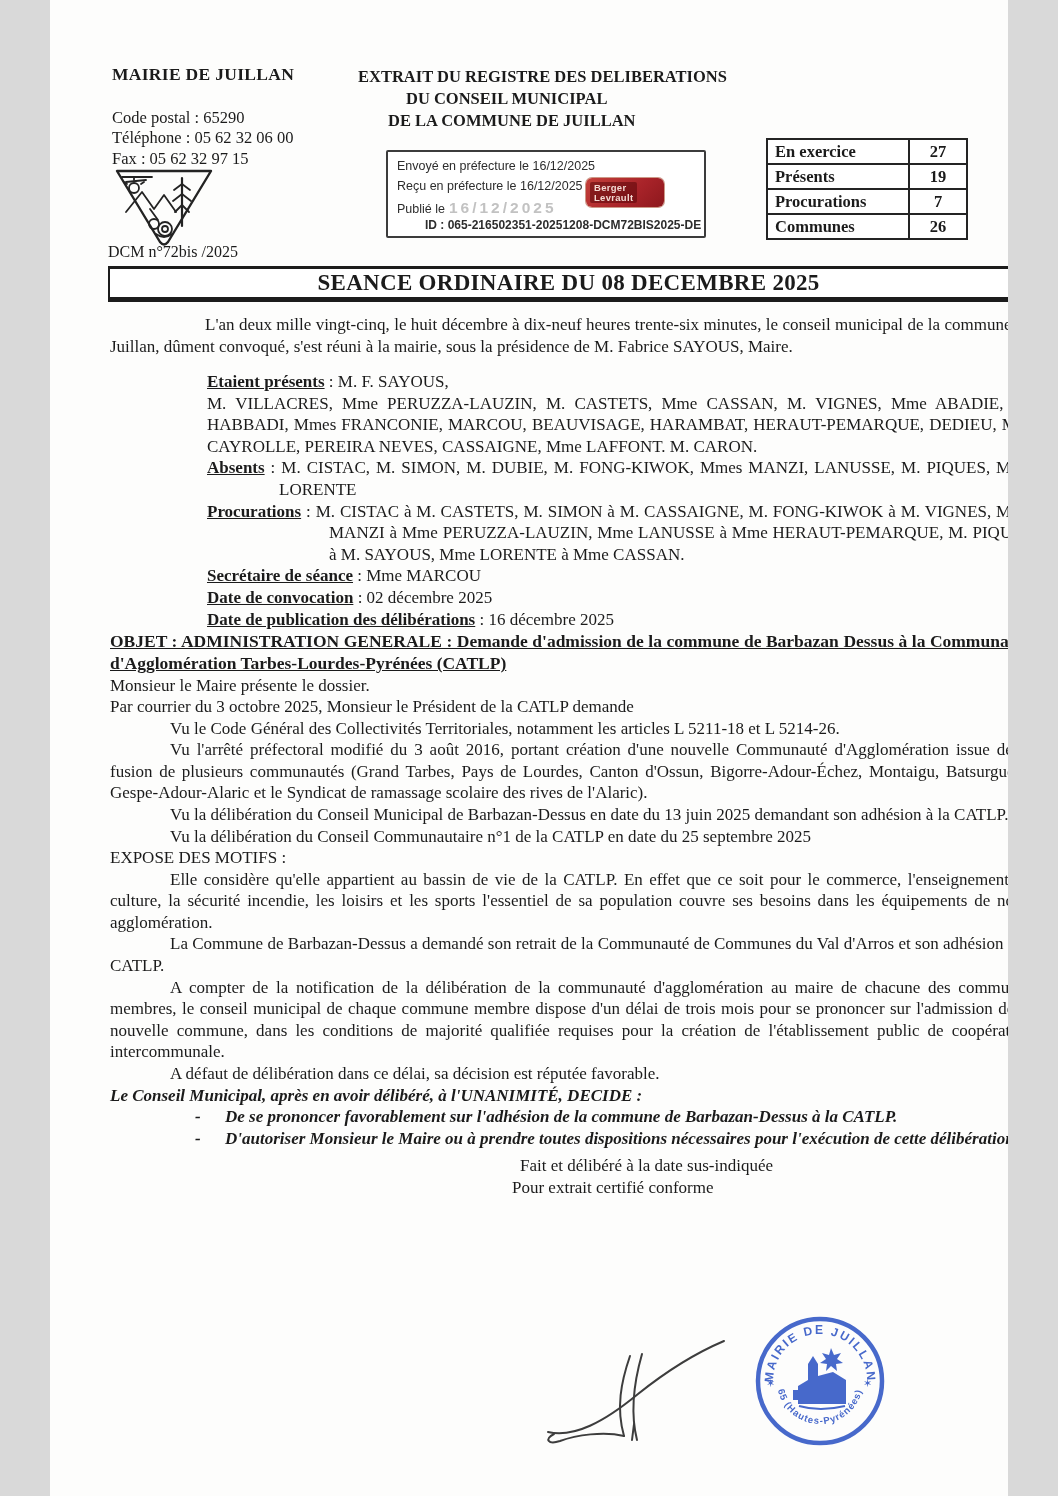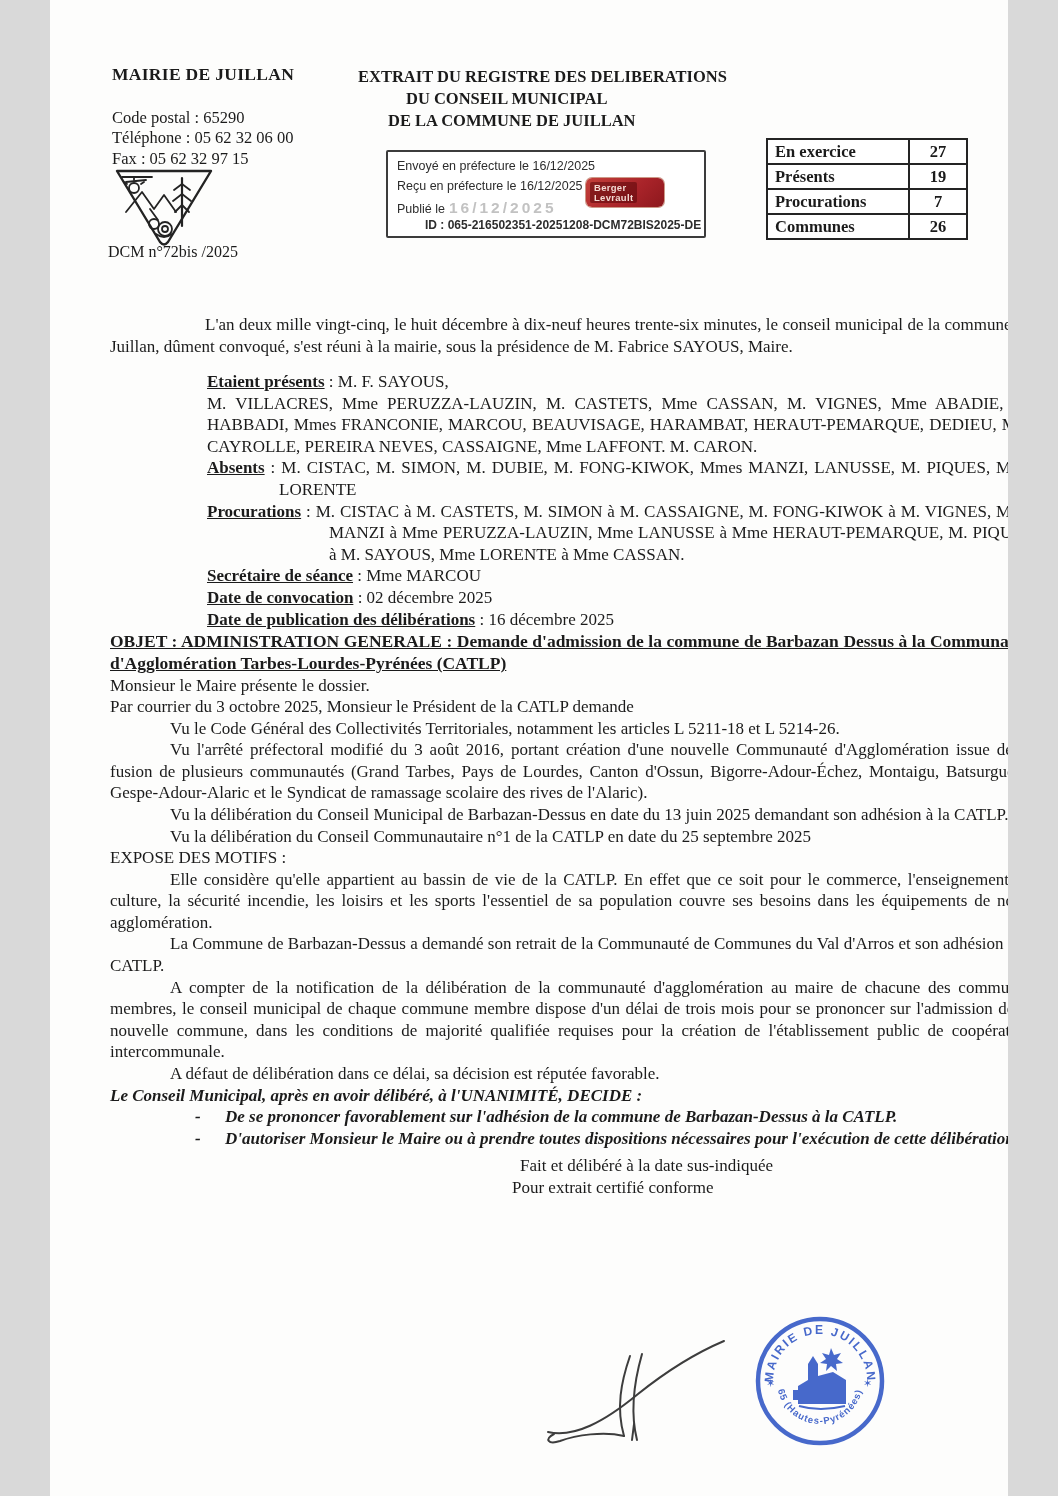--- a/index.html
+++ b/index.html
@@ -143,20 +143,23 @@
         <td class="l">Procurations</td>
         <td class="v">7</td>
       </tr>
       <tr>
         <td class="l">Communes</td>
         <td class="v">26</td>
       </tr>
     </tbody>
   </table>
 
+  <div class="banner">
+    <span>SEANCE ORDINAIRE DU 08 DECEMBRE 2025</span>
+  </div>
 
   <div class="content">
 
     <p class="indent95">L'an deux mille vingt-cinq, le huit décembre à dix-neuf heures trente-six minutes, le conseil municipal de la commune de Juillan, dûment convoqué, s'est réuni à la mairie, sous la présidence de M. Fabrice SAYOUS, Maire.</p>
 
     <div class="att">
       <p><span class="lbl">Etaient présents</span><span> : M. F. SAYOUS,</span></p>
       <p class="names">M. VILLACRES, Mme PERUZZA-LAUZIN, M. CASTETS, Mme CASSAN, M. VIGNES, Mme ABADIE, M. HABBADI, Mmes FRANCONIE, MARCOU, BEAUVISAGE, HARAMBAT, HERAUT-PEMARQUE, DEDIEU, MM CAYROLLE, PEREIRA NEVES, CASSAIGNE, Mme LAFFONT. M. CARON.</p>
       <p class="hang-abs"><span class="lbl">Absents</span><span> : M. CISTAC, M. SIMON, M. DUBIE, M. FONG-KIWOK, Mmes MANZI, LANUSSE, M. PIQUES, Mme LORENTE</span></p>
       <p class="hang-proc"><span class="lbl">Procurations</span><span> : M. CISTAC à M. CASTETS, M. SIMON à M. CASSAIGNE, M. FONG-KIWOK à M. VIGNES, Mme MANZI à Mme PERUZZA-LAUZIN, Mme LANUSSE à Mme HERAUT-PEMARQUE, M. PIQUES à M. SAYOUS, Mme LORENTE à Mme CASSAN.</span></p>

